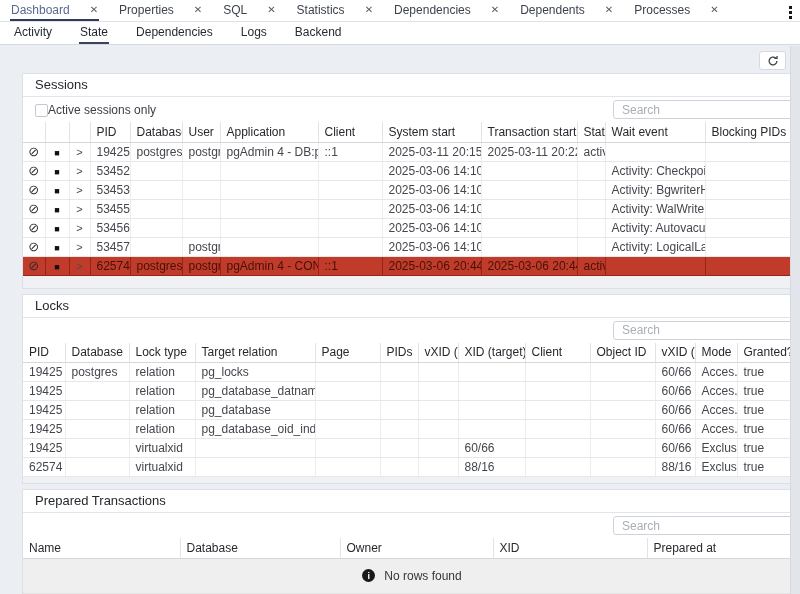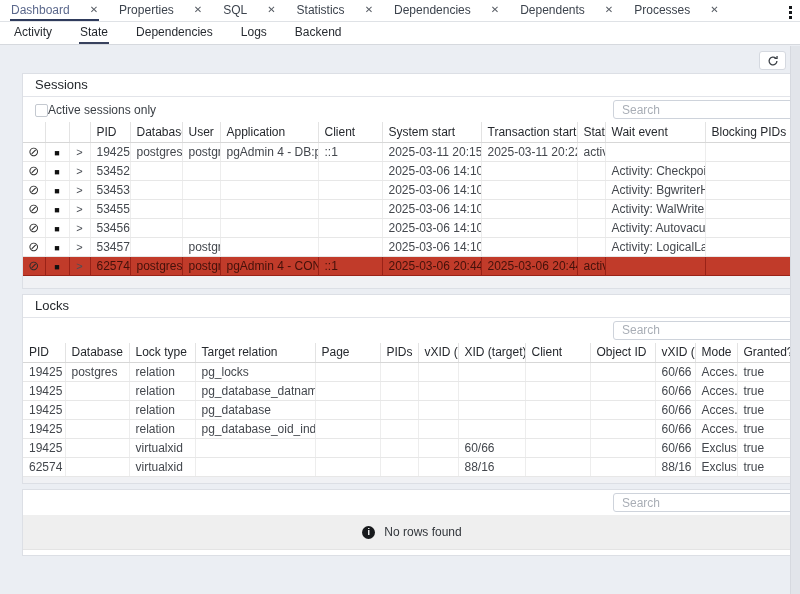--- a/index.html
+++ b/index.html
@@ -479,23 +479,43 @@
             <td>88/16</td>
             <td>Exclusi...</td>
             <td>true</td>
           </tr>
         </tbody>
     </table>
     <div class="table-filler filler-locks"></div>
   </section>
 
   <section class="panel">
+    <div class="panel-title">Prepared Transactions</div>
     <div class="controls">
       <input class="search" placeholder="Search" style="">
     </div>
+    <table id="prepared-table">
+      <colgroup>
+        <col style="width:157px">
+          <col style="width:160px">
+          <col style="width:153px">
+        <col style="width:154px">
+          <col>
+      </colgroup>
+      <thead>
+          <tr>
+            <th>Name</th>
+            <th>Database</th>
+            <th>Owner</th>
+            <th>XID</th>
+            <th>Prepared at</th>
+          </tr>
+        </thead>
+      <tbody></tbody>
+    </table>
     <div class="norows">
       <span class="info-icon">i</span>
       <span>No rows found</span>
     </div>
     <div class="table-filler filler-prepared"></div>
   </section>
 
 </div>
 
 <div class="gutter"></div>

